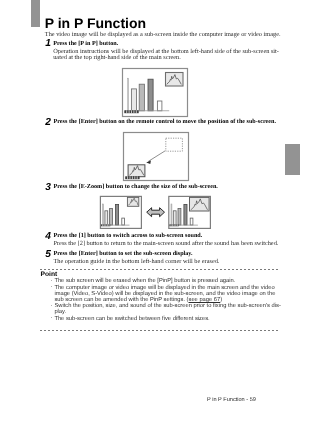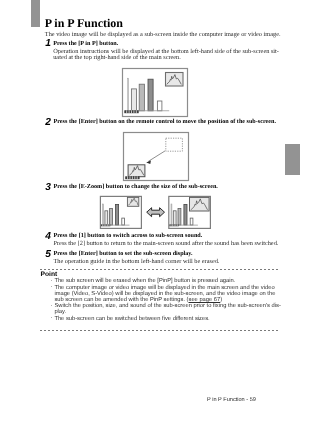--- a/index.html
+++ b/index.html
@@ -1,21 +1,21 @@
 <!DOCTYPE html>
 <html><head>
 <meta charset="utf-8">
 <style>
   html,body{margin:0;padding:0;background:#ffffff;width:300px;height:425px;overflow:hidden;}
   body{font-family:"Liberation Serif",serif;color:#1a1a1a;-webkit-font-smoothing:antialiased;text-rendering:geometricPrecision;}
   .page{position:relative;width:300px;height:425px;background:#fff;}
 
   .title-bar{position:absolute;left:31px;top:0;width:9px;height:27px;background:#939393;}
-  .title{position:absolute;left:44.7px;top:16.8px;font-family:Liberation Serif, serif;
-         font-weight:bold;font-size:12px;color:#000;line-height:12px;}
+  .title{position:absolute;left:44.7px;top:16.8px;font-family:Liberation Sans, sans-serif;
+         font-weight:bold;font-size:14px;color:#000;line-height:12px;}
 
   .body-txt{position:absolute;font-size:6.3px;line-height:6.8px;color:#2b2b2b;white-space:nowrap;}
   .step-num{position:absolute;font-family:"Liberation Sans",sans-serif;font-weight:bold;font-style:italic;
             font-size:10.2px;color:#000;}
   .step-head{position:absolute;font-weight:bold;font-size:6.15px;color:#000;line-height:6.6px;white-space:nowrap;}
 
   
   .fig{position:absolute;}
 
   

